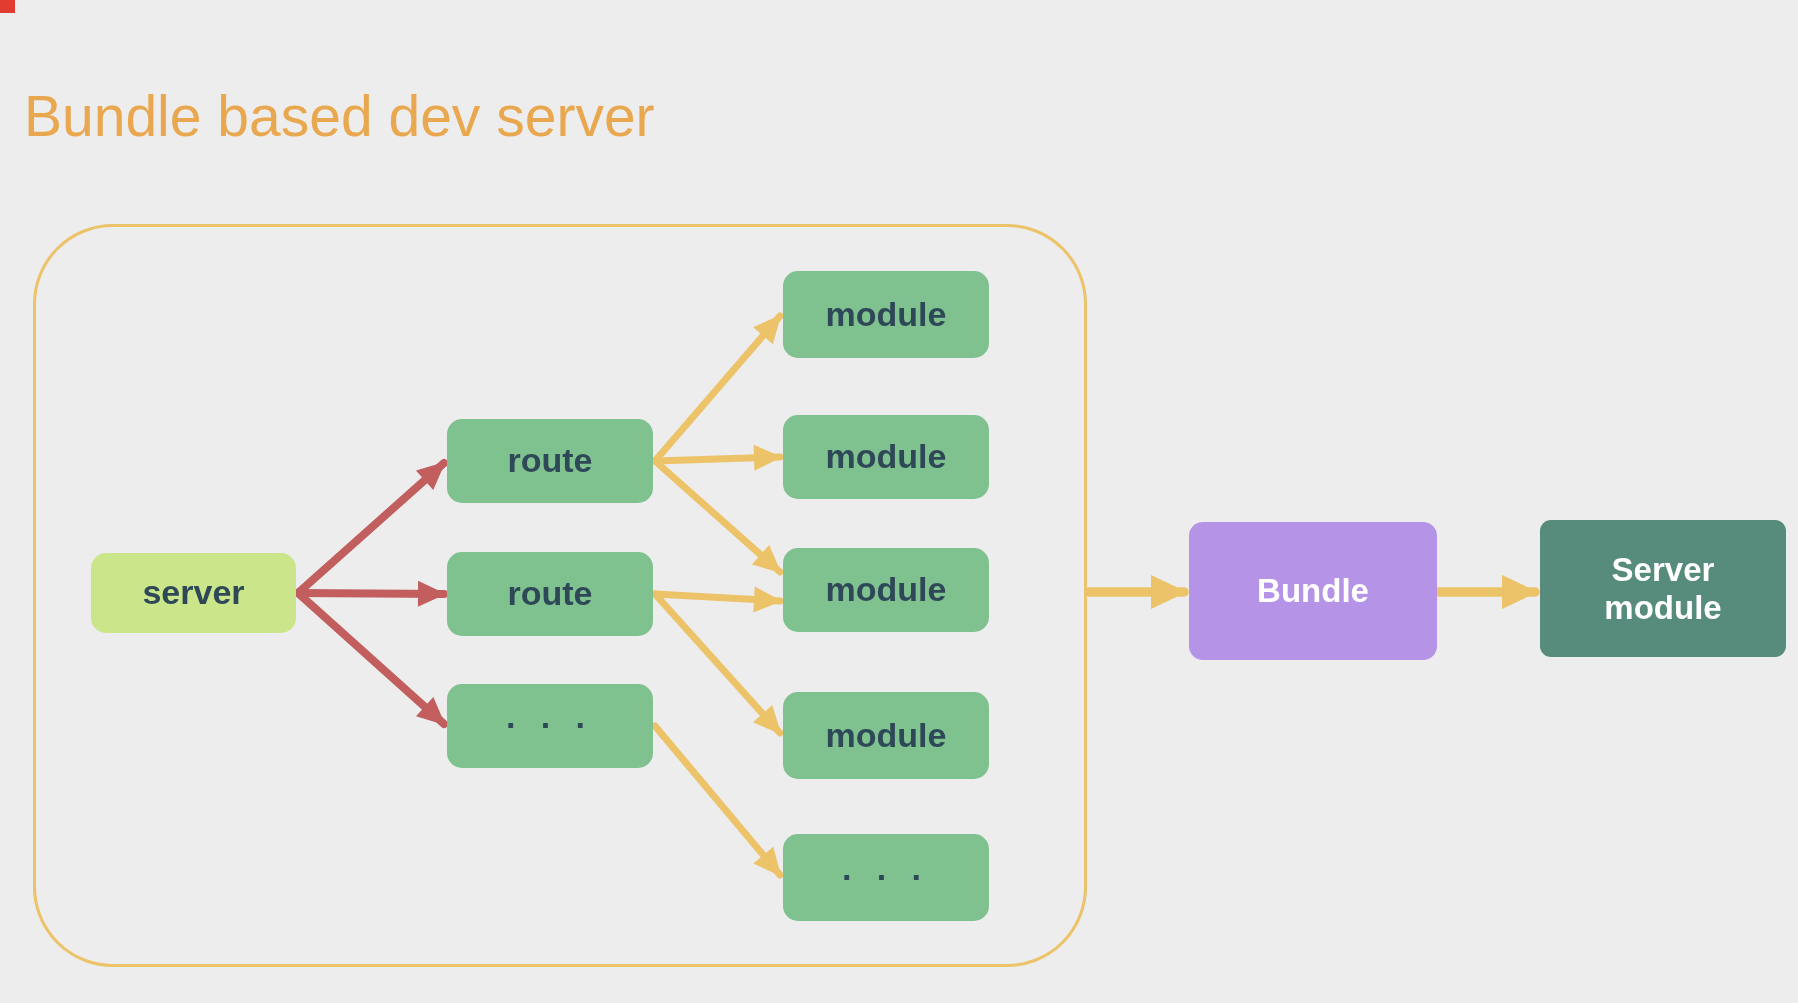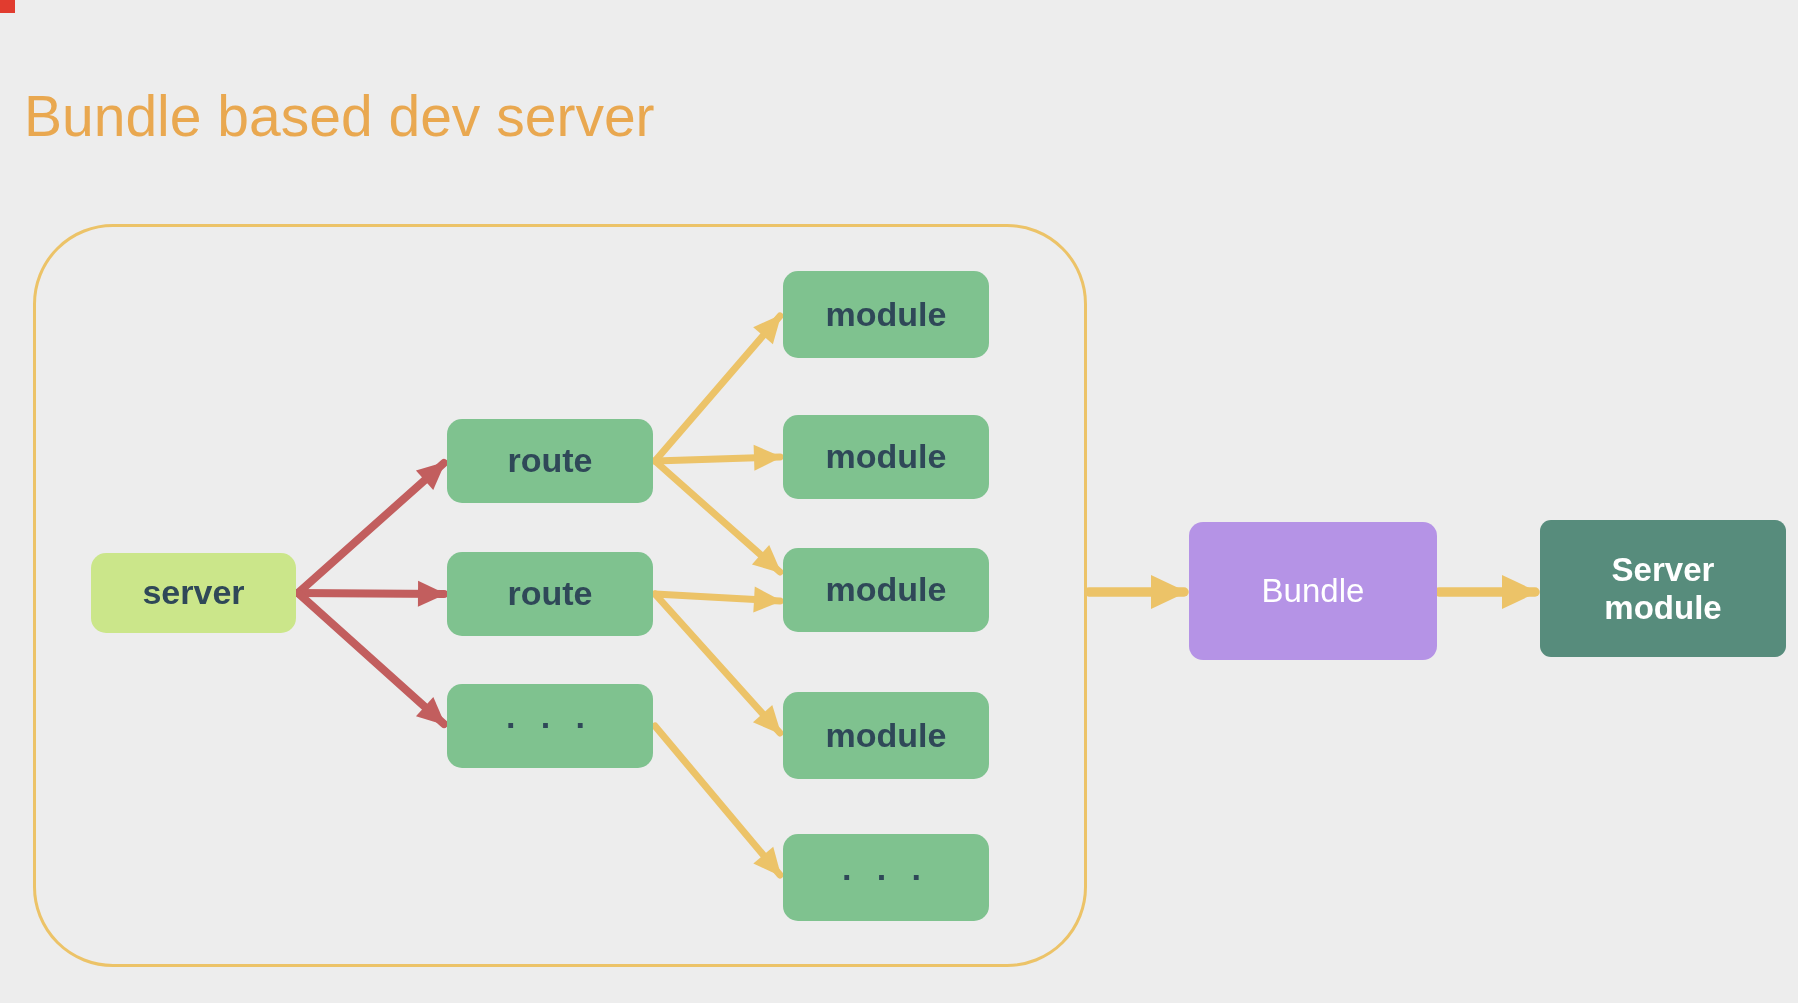--- a/index.html
+++ b/index.html
@@ -36,21 +36,21 @@
   .node {
     position: absolute;
     display: flex; align-items: center; justify-content: center;
     border-radius: 15px;
     font-size: 34px; font-weight: 600;
     color: var(--node-text, #2f4858);
     text-align: center;
   }
   .node.green  { background: var(--node-fill, #7fc28f); }
   .node.lime   { background: var(--entry-fill, #cbe68a); }
-  .node.purple { background: var(--bundle-fill, #b593e6); color: var(--light-text, #ffffff); font-weight: 400; font-size: 33px; }
+  .node.purple { background: var(--bundle-fill, #b593e6); color: var(--light-text, #ffffff); font-weight: 700; font-size: 33px; }
   .node.teal   { background: var(--server-fill, #578c7c); color: var(--light-text, #ffffff); font-weight: 700; font-size: 33px; }
 
   .node .label { white-space: pre-line; line-height: 1.15; }
   .node.dots .label { letter-spacing: 7px; font-weight: 700; }
 
   .n-entry   { left: 91px;  top: 553px; width: 205px; height: 80px; }
   .n-route1  { left: 447px; top: 419px; width: 206px; height: 84px; }
   .n-route2  { left: 447px; top: 552px; width: 206px; height: 84px; }
   .n-routes3 { left: 447px; top: 684px; width: 206px; height: 84px; }
   .n-mod1    { left: 783px; top: 271px; width: 206px; height: 87px; }

